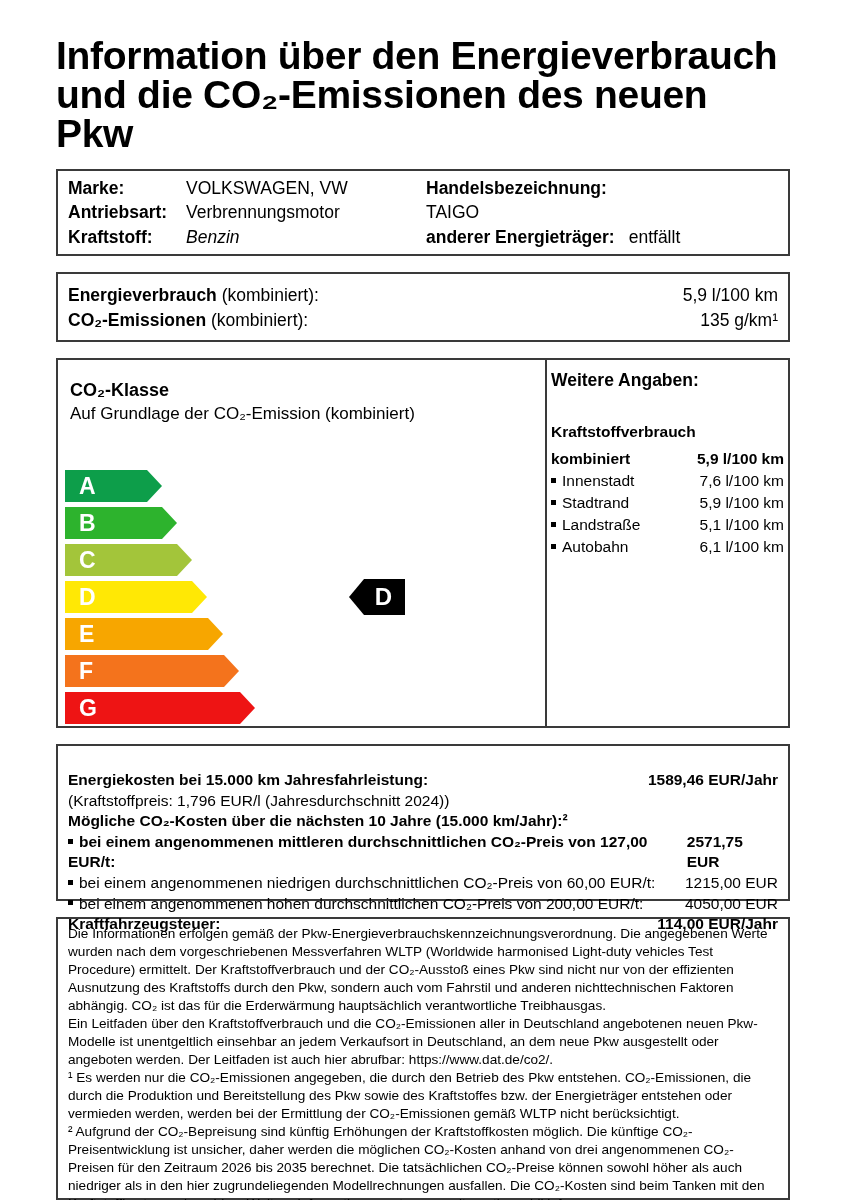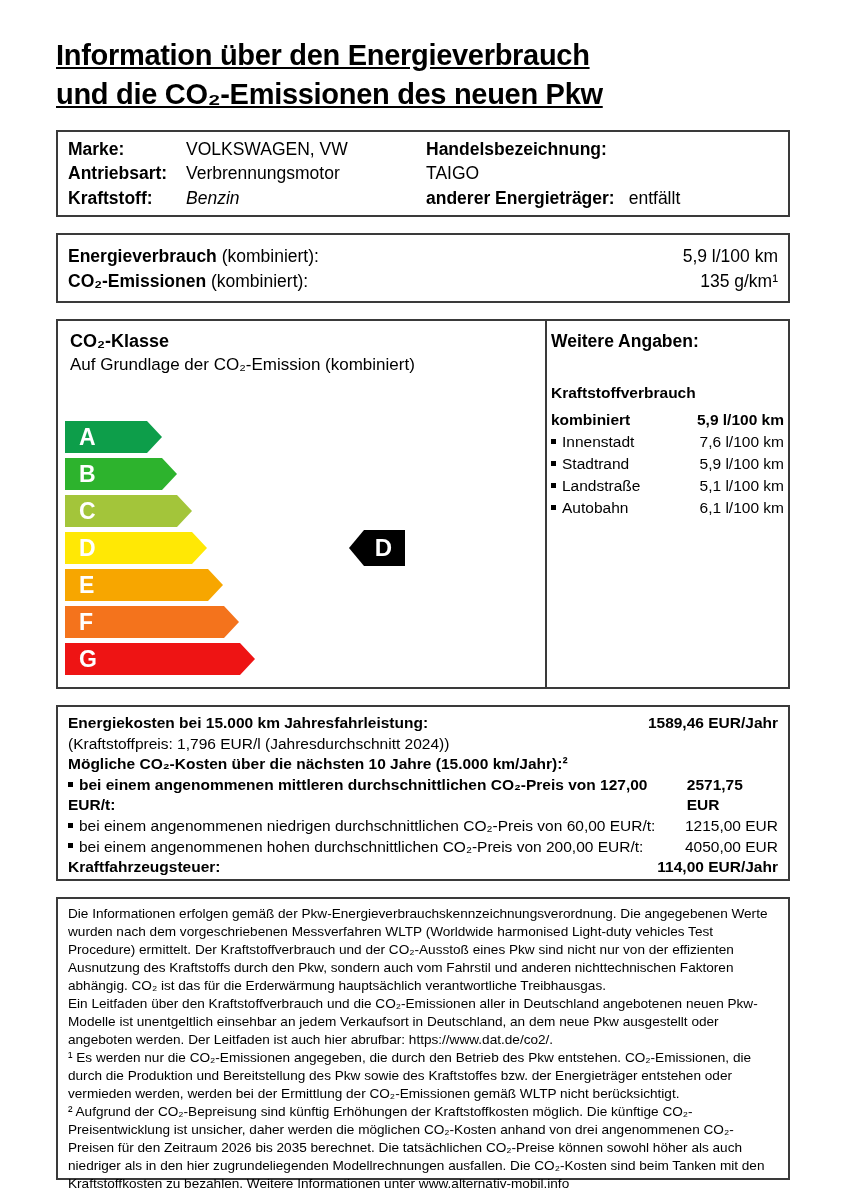--- a/index.html
+++ b/index.html
@@ -6,22 +6,22 @@
   html,body { background:#fff; }
   body {
     width:846px; height:1200px;
     font-family:"Liberation Sans", sans-serif;
     color:#000;
     position:relative;
   }
   .page { width:846px; height:1200px; padding:36px 56px 0 56px; }
 
   .doc-title {
-    font-size:29px; font-weight:700; line-height:39px;
-    letter-spacing:-0.3px; margin-bottom:13px;text-decoration:underline;
+    font-size:39px; font-weight:700; line-height:39px;
+    letter-spacing:-0.3px; margin-bottom:13px;
   }
 
   .box {
     border:2px solid #3a3a3a;
     margin-bottom:7px;
     padding:7px 10px;
     margin-top:16px;
   }
 
   
@@ -31,21 +31,21 @@
   .vbox .ital { font-style:italic; }
   .vbox .gap { display:inline-block; width:14px; }
 
   
   .sbox { height:70px; font-size:17.5px; line-height:25px; padding-top:9px; }
   .sbox .row { display:flex; justify-content:space-between; }
   .sbox .b { font-weight:700; }
 
   
   .cbox { height:370px; display:flex; padding:0; }
-  .cbox .left { width:489px; border-right:2px solid #3a3a3a; padding:9px 12px; position:relative; }
+  .cbox .left { width:489px; border-right:2px solid #3a3a3a; padding:19px 12px; position:relative; }
   .cbox .right { flex:1; padding:9px 4px; }
   .cbox h3 { font-size:18px; font-weight:700; line-height:23px; }
   .cbox .sub { font-size:17px; line-height:23px; }
 
   .chart { position:relative; margin-top:45px; margin-left:-5px; }
   .arrow-row { height:32px; margin-bottom:5px; }
   .arrow {
     height:32px;
     clip-path:polygon(0 0, calc(100% - 15px) 0, 100% 50%, calc(100% - 15px) 100%, 0 100%);
     display:flex; align-items:center;
@@ -61,21 +61,21 @@
   }
 
   .right h3 { margin-bottom:31px; font-size:17.5px; }
   .right .section { font-weight:700; font-size:15.5px; margin-bottom:7px; }
   .right .drow { display:flex; justify-content:space-between; font-size:15.5px; line-height:22px; }
   .right .drow.b { font-weight:700; }
 
   .sq { display:inline-block; width:5px; height:5px; background:#000; margin:0 6px 3px 0; vertical-align:middle; }
 
   
-  .kbox { height:176px; padding-top:6px; }
+  .kbox { height:157px; padding-top:24px; }
   .kbox .row { display:flex; justify-content:space-between; font-size:15.5px; line-height:20.6px; }
   .kbox .row.b { font-weight:700; }
 
   
   .fbox { height:283px; font-size:13.6px; line-height:18px; padding:6px 10px; }
 
   
   .footer { display:flex; justify-content:space-between; margin-top:9px; font-size:13.5px; color:#1a1a1a; }
 </style>
 </head>

